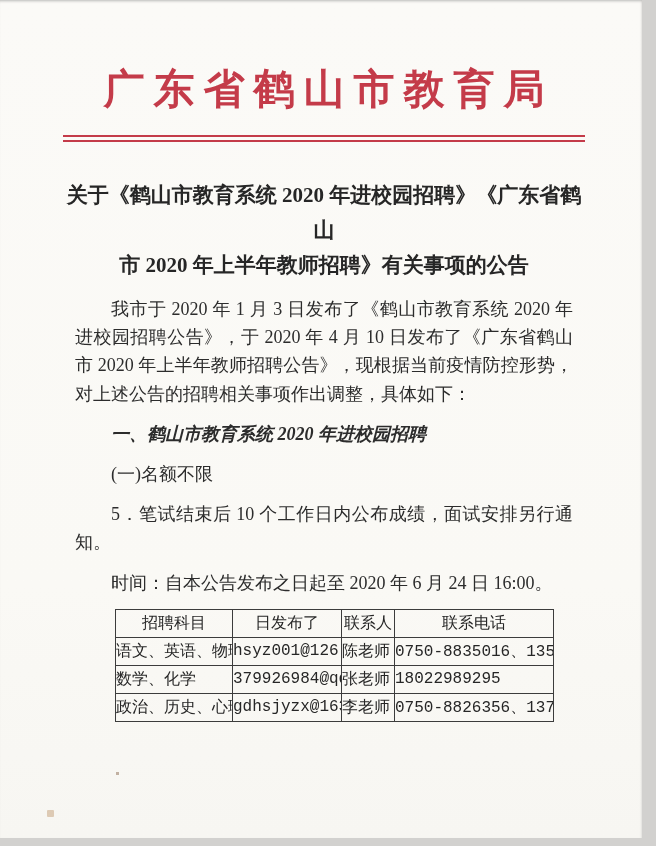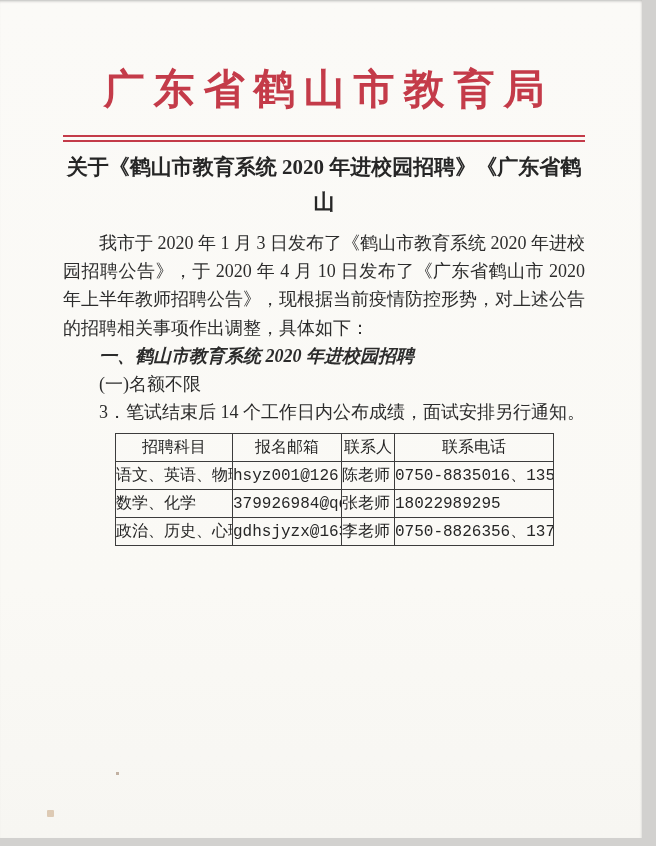--- a/index.html
+++ b/index.html
@@ -36,32 +36,32 @@
   }
 
   .red-rule {
     margin-top: 21px;
     height: 3px;
     border-top: 2px solid #c43b49;
     border-bottom: 2px solid #c43b49;
   }
 
   .doc-title {
-    margin-top: 8px;
+    margin-top: 36px;
     text-align: center;
     font-size: 21px;
     font-weight: bold;
     color: #262626;
     line-height: 35px;
   }
 
   .body-text { margin-top: 9px; }
 
   .para {
-    margin: 0;
+    margin: 12px;
     font-size: 18px;
     line-height: 28.2px;
     color: #2c2c2c;
     text-align: justify;
     text-indent: 2em;
   }
   .para.bold { font-weight: bold; font-style: italic; }
 
   table.contact {
     margin-top: 7px;
@@ -111,40 +111,42 @@
 <div class="stage">
   <div class="page">
     <div class="content">
 
       <div class="agency-title">广东省鹤山市教育局</div>
 
       <div class="red-rule"></div>
 
       <div class="doc-title">
           <div>关于《鹤山市教育系统 2020 年进校园招聘》《广东省鹤山</div>
+          <div>市 2020 年上半年教师招聘》有关事项的公告</div>
         </div>
 
       <div class="body-text">
           <p class="para">我市于 2020 年 1 月 3 日发布了《鹤山市教育系统 2020 年进校园招聘公告》，于 2020 年 4 月 10 日发布了《广东省鹤山市 2020 年上半年教师招聘公告》，现根据当前疫情防控形势，对上述公告的招聘相关事项作出调整，具体如下：</p>
           <p class="para bold">一、鹤山市教育系统 2020 年进校园招聘</p>
           <p class="para">(一)名额不限</p>
-          <p class="para">3．笔试结束后 14 个工作日内公布成绩，面试安排另行通知。</p>
+          <p class="para">5．笔试结束后 10 个工作日内公布成绩，面试安排另行通知。</p>
+          <p class="para">时间：自本公告发布之日起至 2020 年 6 月 24 日 16:00。</p>
         </div>
 
       <table class="contact">
         <colgroup>
             <col style="width: 117px;">
             <col style="width: 109px;">
             <col style="width: 53px;">
             <col style="width: 159px;">
           </colgroup>
         <thead>
           <tr>
               <th>招聘科目</th>
-              <th>报名邮箱</th>
+              <th>日发布了</th>
               <th>联系人</th>
               <th>联系电话</th>
             </tr>
         </thead>
         <tbody>
             <tr>
               <td class="cjk">语文、英语、物理</td>
               <td class="mono">hsyz001@126.com</td>
               <td class="cjk">陈老师</td>
               <td class="mono">0750-8835016、13536027266</td>

